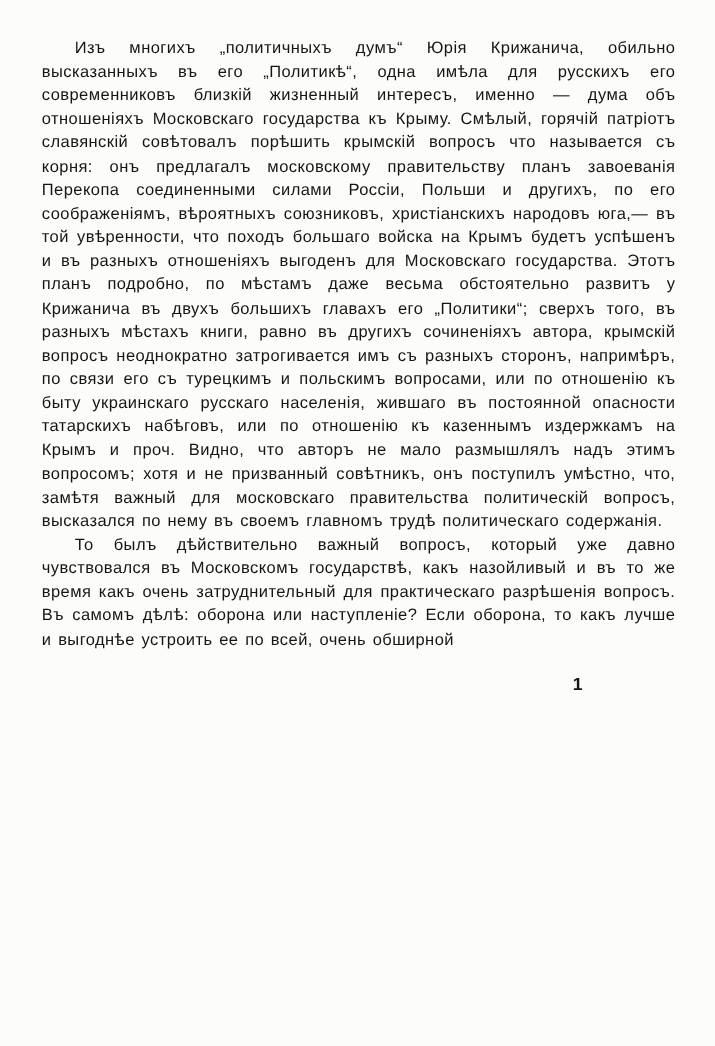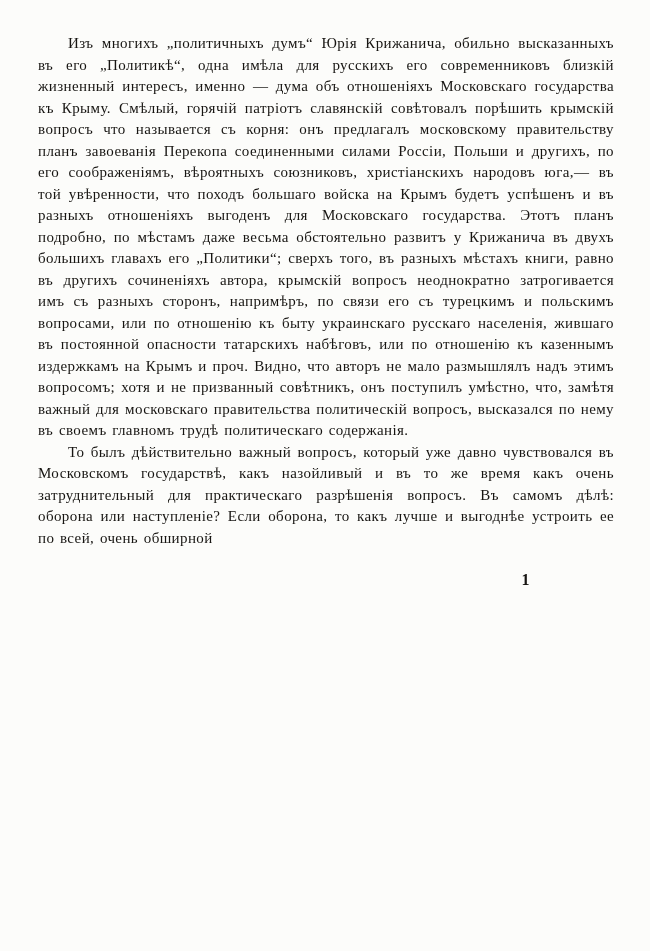--- a/index.html
+++ b/index.html
@@ -8,21 +8,21 @@
     background: #e9e9e7;
   }
   .scan-page {
     position: relative;
     width: 650px;
     height: 951px;
     margin: 0 auto;
     background: #fcfcfa;
     box-sizing: border-box;
     overflow: hidden;
-    font-family: Liberation Serif, serif;
+    font-family: Liberation Sans, sans-serif;
     color: #181613;
   }
   .text-block {
     box-sizing: border-box;
     padding: 33px 36px 0 38px;
   }
   .para {
     margin: 0;
     font-size: 15px;
     line-height: 21.5px;

